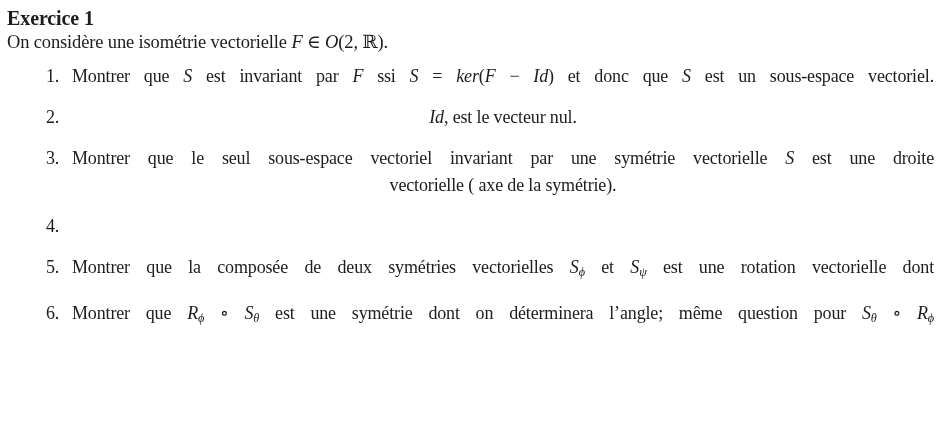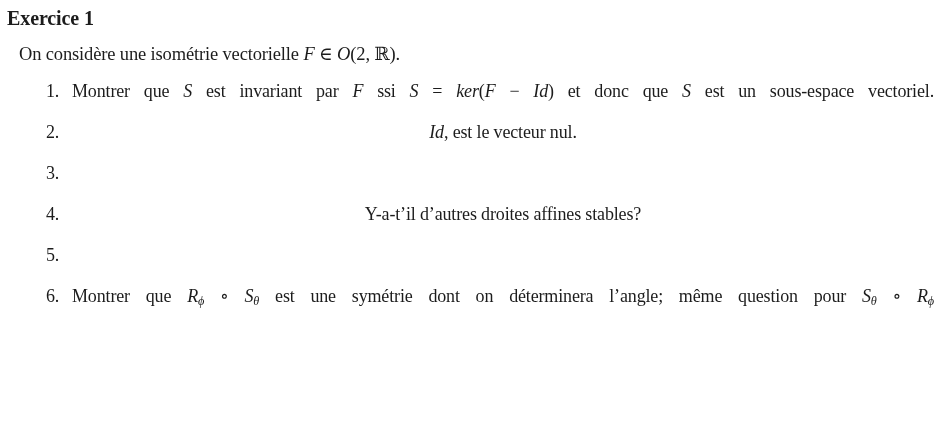--- a/index.html
+++ b/index.html
@@ -20,21 +20,21 @@
   .title {
     font-size: 20px;
     line-height: 24px;
     font-weight: 700;
     margin: 0;
     letter-spacing: -0.1px;
   }
   .intro {
     font-size: 18.5px;
     line-height: 24px;
-    margin: 12px;
+    margin: 0;
     letter-spacing: -0.15px;
   }
   .items {
     margin-top: 9px;
     padding-left: 39px;
   }
   .item {
     display: flex;
     font-size: 18px;
     line-height: 27px;
@@ -75,31 +75,33 @@
       </div>
       <div class="item">
         <span class="num">2.</span>
         <div class="lines">
           <div class="line"><span class="seg-i">Id</span><span class="seg-n">, est le vecteur nul.</span></div>
         </div>
       </div>
       <div class="item">
         <span class="num">3.</span>
         <div class="lines">
+          <div class="line fill"><span class="seg-n">Montrer que le seul sous-espace vectoriel invariant par une symétrie vectorielle </span><span class="seg-i">S</span><span class="seg-n"> est une droite</span></div>
+          <div class="line"><span class="seg-n">vectorielle ( axe de la symétrie).</span></div>
         </div>
       </div>
       <div class="item">
         <span class="num">4.</span>
         <div class="lines">
-          <div class="line"><span class="seg-n">Y-a-t’il d’autres droites affines stables?</span></div>
         </div>
       </div>
       <div class="item">
         <span class="num">5.</span>
         <div class="lines">
+          <div class="line fill"><span class="seg-n">Montrer que la composée de deux symétries vectorielles </span><span class="seg-i">S</span><span class="seg-is">ϕ</span><span class="seg-n"> et </span><span class="seg-i">S</span><span class="seg-is">ψ</span><span class="seg-n"> est une rotation vectorielle dont</span></div>
         </div>
       </div>
       <div class="item">
         <span class="num">6.</span>
         <div class="lines">
           <div class="line fill"><span class="seg-n">Montrer que </span><span class="seg-i">R</span><span class="seg-is">ϕ</span><span class="seg-n"> ∘ </span><span class="seg-i">S</span><span class="seg-is">θ</span><span class="seg-n"> est une symétrie dont on déterminera l’angle; même question pour </span><span class="seg-i">S</span><span class="seg-is">θ</span><span class="seg-n"> ∘ </span><span class="seg-i">R</span><span class="seg-is">ϕ</span></div>
         </div>
       </div>
     </div>
 </div>

